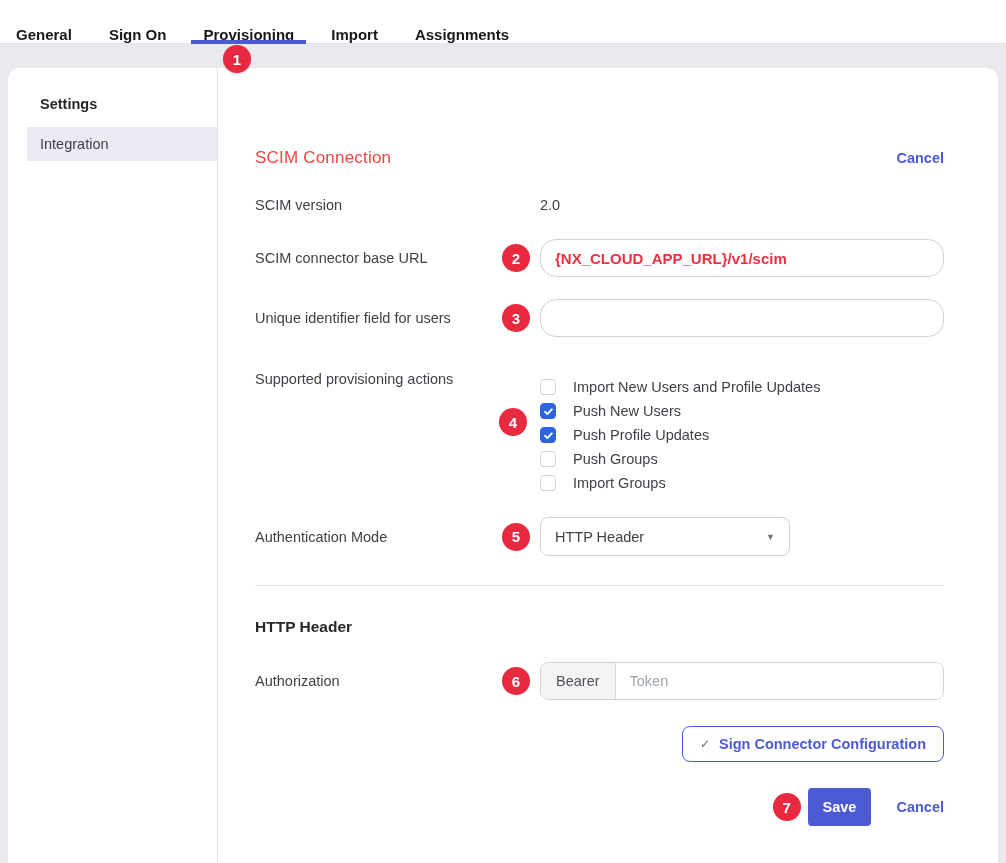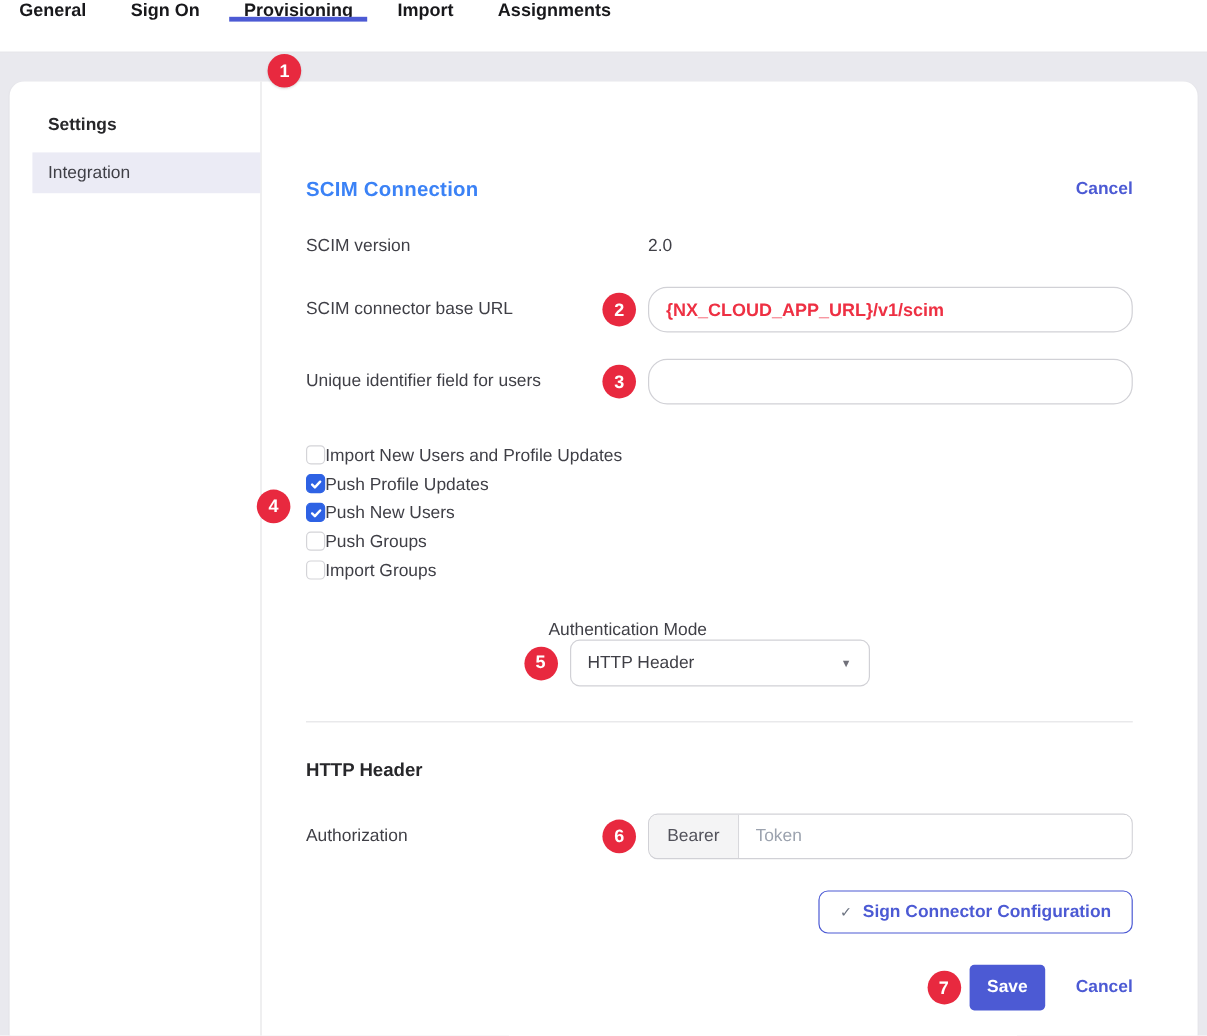--- a/index.html
+++ b/index.html
@@ -11,21 +11,21 @@
     overflow: hidden;
     position: relative;
   }
 
   
   .tabbar {
     background: #fff;
     height: 44px;
     border-bottom: 1px solid #e2e2e7;
     display: flex;
-    align-items: flex-start;
+    align-items: flex-end;
     padding-left: 16px;
     gap: 37px;
     position: relative;
     z-index: 2;
   }
   .tab {
     display: flex;
     align-items: center;
     font-size: 15px;
     font-weight: 600;
@@ -105,22 +105,22 @@
     padding: 0 54px 40px 37px;
   }
   .heading-row {
     margin-top: 80px;
     display: flex;
     justify-content: space-between;
     align-items: center;
   }
   .page-title {
     font-size: 17px;
-    font-weight: 700;
-    color: #3b82f6;
+    font-weight: 400;
+    color: #ef4444;
     letter-spacing: .2px;
   }
   .link {
     color: #4c5ad4;
     font-size: 14.5px;
     font-weight: 700;
     text-decoration: none;
     cursor: pointer;
   }
 
@@ -137,21 +137,21 @@
   }
   .form-control {
     flex: 1;
     position: relative;
   }
 
   .row-version { margin-top: 28px; }
   .row-baseurl { margin-top: 25px; }
   .row-uniqueid { margin-top: 22px; }
   .row-actions { margin-top: 34px; }
-  .row-authmode { margin-top: 26px; flex-direction: column; }
+  .row-authmode { margin-top: 26px; }
   .row-authz { margin-top: 26px; justify-content: flex-end; }
 
   .static-value { font-size: 14.5px; color: #3f3f46; }
 
   .text-input {
     width: 100%;
     height: 38px;
     border: 1px solid #d1d1d6;
     border-radius: 16px;
     padding: 0 14px;
@@ -162,22 +162,22 @@
     background: #fff;
   }
   .text-input.url-red {
     color: #ee3043;
     font-weight: 700;
     font-size: 15px;
   }
 
   .cb-row {
     display: flex;
-    align-items: flex-start;
-    gap: 0;
+    align-items: flex-end;
+    gap: 17px;
     height: 24px;
     cursor: pointer;
   }
   .cb-row .cb-label {
     font-size: 14.5px;
     color: #3f3f46;
     margin-top: 1px;
   }
   .cb {
     width: 16px; height: 16px;
@@ -351,44 +351,45 @@
 
     <div class="form-row row-uniqueid">
       <div class="form-label">Unique identifier field for users</div>
       <div class="form-control">
         <div class="badge badge-abs">3</div>
         <input type="text" class="text-input" value="" style="">
       </div>
     </div>
 
     <div class="form-row top-align row-actions">
+      <div class="form-label">Supported provisioning actions</div>
       <div class="form-control cb-group">
         <div class="badge">4</div>
 
         <div class="cb-row">
           <span class="cb"></span>
           <span class="cb-label">Import New Users and Profile Updates</span>
+        </div>
+        <div class="cb-row">
+          <span class="cb checked">
+              <svg viewBox="0 0 12 12">
+                <path d="M2.3 6.4l2.5 2.5 4.8-5.2" stroke="#fff" stroke-width="2.2" fill="none" stroke-linecap="round" stroke-linejoin="round"></path>
+              </svg>
+            </span>
+          <span class="cb-label">Push New Users</span>
         </div>
         <div class="cb-row">
           <span class="cb checked">
               <svg viewBox="0 0 12 12">
                 <path d="M2.3 6.4l2.5 2.5 4.8-5.2" stroke="#fff" stroke-width="2.2" fill="none" stroke-linecap="round" stroke-linejoin="round"></path>
               </svg>
             </span>
           <span class="cb-label">Push Profile Updates</span>
         </div>
         <div class="cb-row">
-          <span class="cb checked">
-              <svg viewBox="0 0 12 12">
-                <path d="M2.3 6.4l2.5 2.5 4.8-5.2" stroke="#fff" stroke-width="2.2" fill="none" stroke-linecap="round" stroke-linejoin="round"></path>
-              </svg>
-            </span>
-          <span class="cb-label">Push New Users</span>
-        </div>
-        <div class="cb-row">
           <span class="cb"></span>
           <span class="cb-label">Push Groups</span>
         </div>
         <div class="cb-row">
           <span class="cb"></span>
           <span class="cb-label">Import Groups</span>
         </div>
       </div>
     </div>
 

